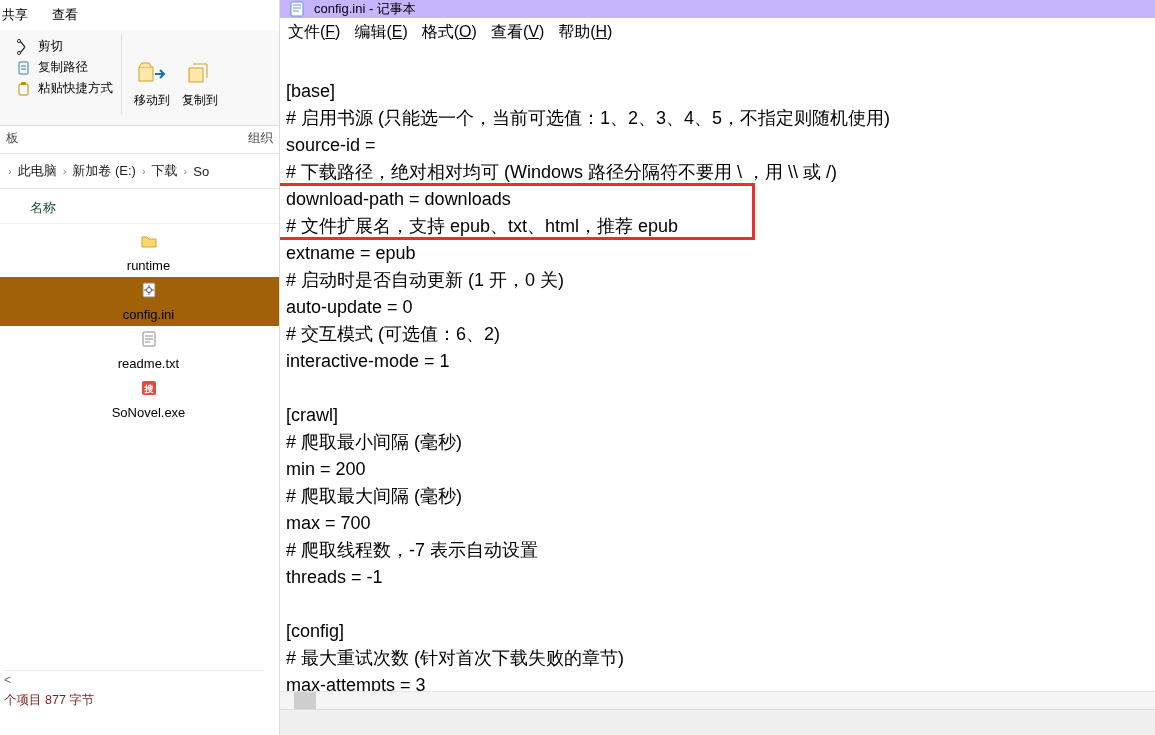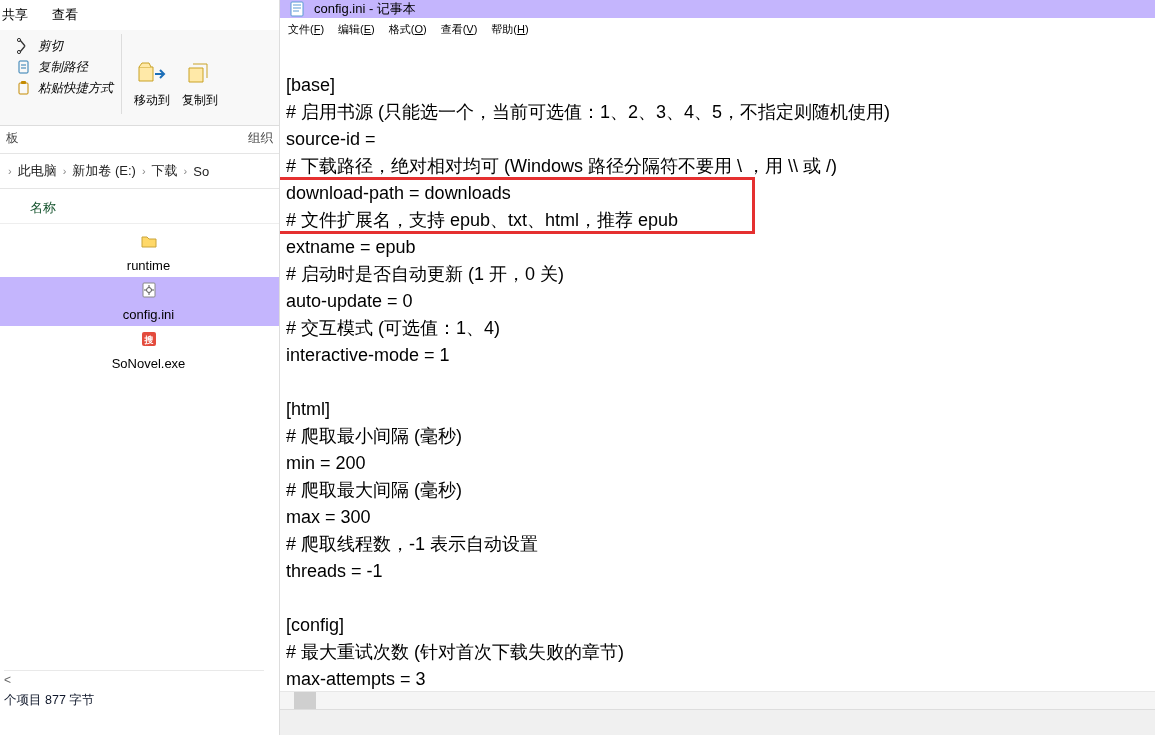--- a/index.html
+++ b/index.html
@@ -53,21 +53,21 @@
     margin: 0 2px;
   }
   .clip-actions {
     display: flex;
     flex-direction: column;
     gap: 4px;
     padding-left: 10px;
     padding-top: 4px;
     font-size: 12.5px;
   }
-  .clip-item { display: flex; align-items: flex-start; gap: 6px; font-style: italic; }
+  .clip-item { display: flex; align-items: flex-end; gap: 6px; }
   .clip-ico { width: 16px; height: 16px; display: inline-flex; align-items: center; justify-content: center; }
   .big-btn {
     display: flex;
     flex-direction: column;
     align-items: center;
     gap: 2px;
     font-size: 12px;
     padding: 0 4px;
   }
   .big-btn .big-ico { width: 34px; height: 34px; display: flex; align-items:center; justify-content:center; }
@@ -104,39 +104,39 @@
   .file-list { padding: 4px 0 0 0; }
   .file-row {
     display: flex;
     align-items: center;
     gap: 8px;
     padding: 4px 10px 4px 28px;
     font-size: 13px;
     cursor: default;
     flex-direction: column;
   }
-  .file-row.selected { background: #c4b5fd; }
+  .file-row.selected { background: #a16207; }
   .file-ico { width: 18px; height: 18px; display: inline-flex; align-items:center; justify-content:center; }
 
   .scroll-hint {
     position: absolute;
     left: 4px;
     bottom: 48px;
     font-size: 12px;
     color: #666;
     width: 260px;
     border-top: 1px solid #e9e9e9;
     padding-top: 2px;
   }
   .status-left {
     position: absolute;
     left: 0;
     bottom: 24px;
     font-size: 12.5px;
-    color: #0f172a;
+    color: #7f1d1d;
     padding: 2px 4px;
   }
 
   
   .notepad {
     position: absolute;
     left: 280px;
     top: 0;
     width: 875px;
     height: 100%;
@@ -150,21 +150,21 @@
     gap: 8px;
     padding: 0 8px;
     font-size: 13px;
     background: #c4b5fd;
   }
   .np-title-ico { width: 18px; height: 18px; display:inline-flex; align-items:center; justify-content:center; }
   .np-menu {
     display: flex;
     gap: 14px;
     padding: 4px 8px 6px 8px;
-    font-size: 11px;
+    font-size: 16px;
   }
   .np-menu span u { text-decoration: underline; }
 
   .np-content {
     flex: 1;
     padding: 2px 6px;
     font-size: 18px;
     line-height: 27px;
     font-family: "Microsoft YaHei", sans-serif;
     white-space: pre;
@@ -289,20 +289,29 @@
             <rect x="3" y="2" width="12" height="14" rx="1" fill="#fff" stroke="#888"></rect>
             <circle cx="9" cy="9" r="2.5" fill="none" stroke="#555"></circle>
             <path d="M9 4v2M9 12v2M4 9h2M12 9h2" stroke="#555"></path>
           </svg>
       </span>
       <span>config.ini</span>
     </div>
     <div class="file-row">
       <span class="file-ico">
         <svg viewBox="0 0 18 18" width="18" height="18">
+            <rect x="3" y="2" width="12" height="14" rx="1" fill="#fff" stroke="#888"></rect>
+            <path d="M5 6h8M5 9h8M5 12h5" stroke="#888"></path>
+          </svg>
+      </span>
+      <span>readme.txt</span>
+    </div>
+    <div class="file-row">
+      <span class="file-ico">
+        <svg viewBox="0 0 18 18" width="18" height="18">
             <rect x="2" y="2" width="14" height="14" rx="2" fill="#e34b3d"></rect>
             <text x="9" y="13" font-size="9" fill="#fff" text-anchor="middle" font-weight="bold">搜</text>
           </svg>
       </span>
       <span>SoNovel.exe</span>
     </div>
   </div>
 
   <div class="scroll-hint">
     <span>&lt;</span>
@@ -331,29 +340,29 @@
   <div class="np-content">
 <span>[base]</span>
 <span># 启用书源 (只能选一个，当前可选值：1、2、3、4、5，不指定则随机使用)</span>
 <span>source-id =</span>
 <span># 下载路径，绝对相对均可 (Windows 路径分隔符不要用 \ ，用 \\ 或 /)</span>
 <span>download-path = downloads</span>
 <span># 文件扩展名，支持 epub、txt、html，推荐 epub</span>
 <span>extname = epub</span>
 <span># 启动时是否自动更新 (1 开，0 关)</span>
 <span>auto-update = 0</span>
-<span># 交互模式 (可选值：1、4)</span>
+<span># 交互模式 (可选值：6、2)</span>
 <span>interactive-mode = 1</span>
 <span></span>
-<span>[html]</span>
+<span>[crawl]</span>
 <span># 爬取最小间隔 (毫秒)</span>
 <span>min = 200</span>
 <span># 爬取最大间隔 (毫秒)</span>
-<span>max = 300</span>
-<span># 爬取线程数，-1 表示自动设置</span>
+<span>max = 700</span>
+<span># 爬取线程数，-7 表示自动设置</span>
 <span>threads = -1</span>
 <span></span>
 <span>[config]</span>
 <span># 最大重试次数 (针对首次下载失败的章节)</span>
 <span>max-attempts = 3</span>
     <div class="highlight-box" style="left:-3px; top:134px; width:478px; height:57px;"></div>
   </div>
 
   <div class="np-scrollbar">
     <div class="thumb"></div>

